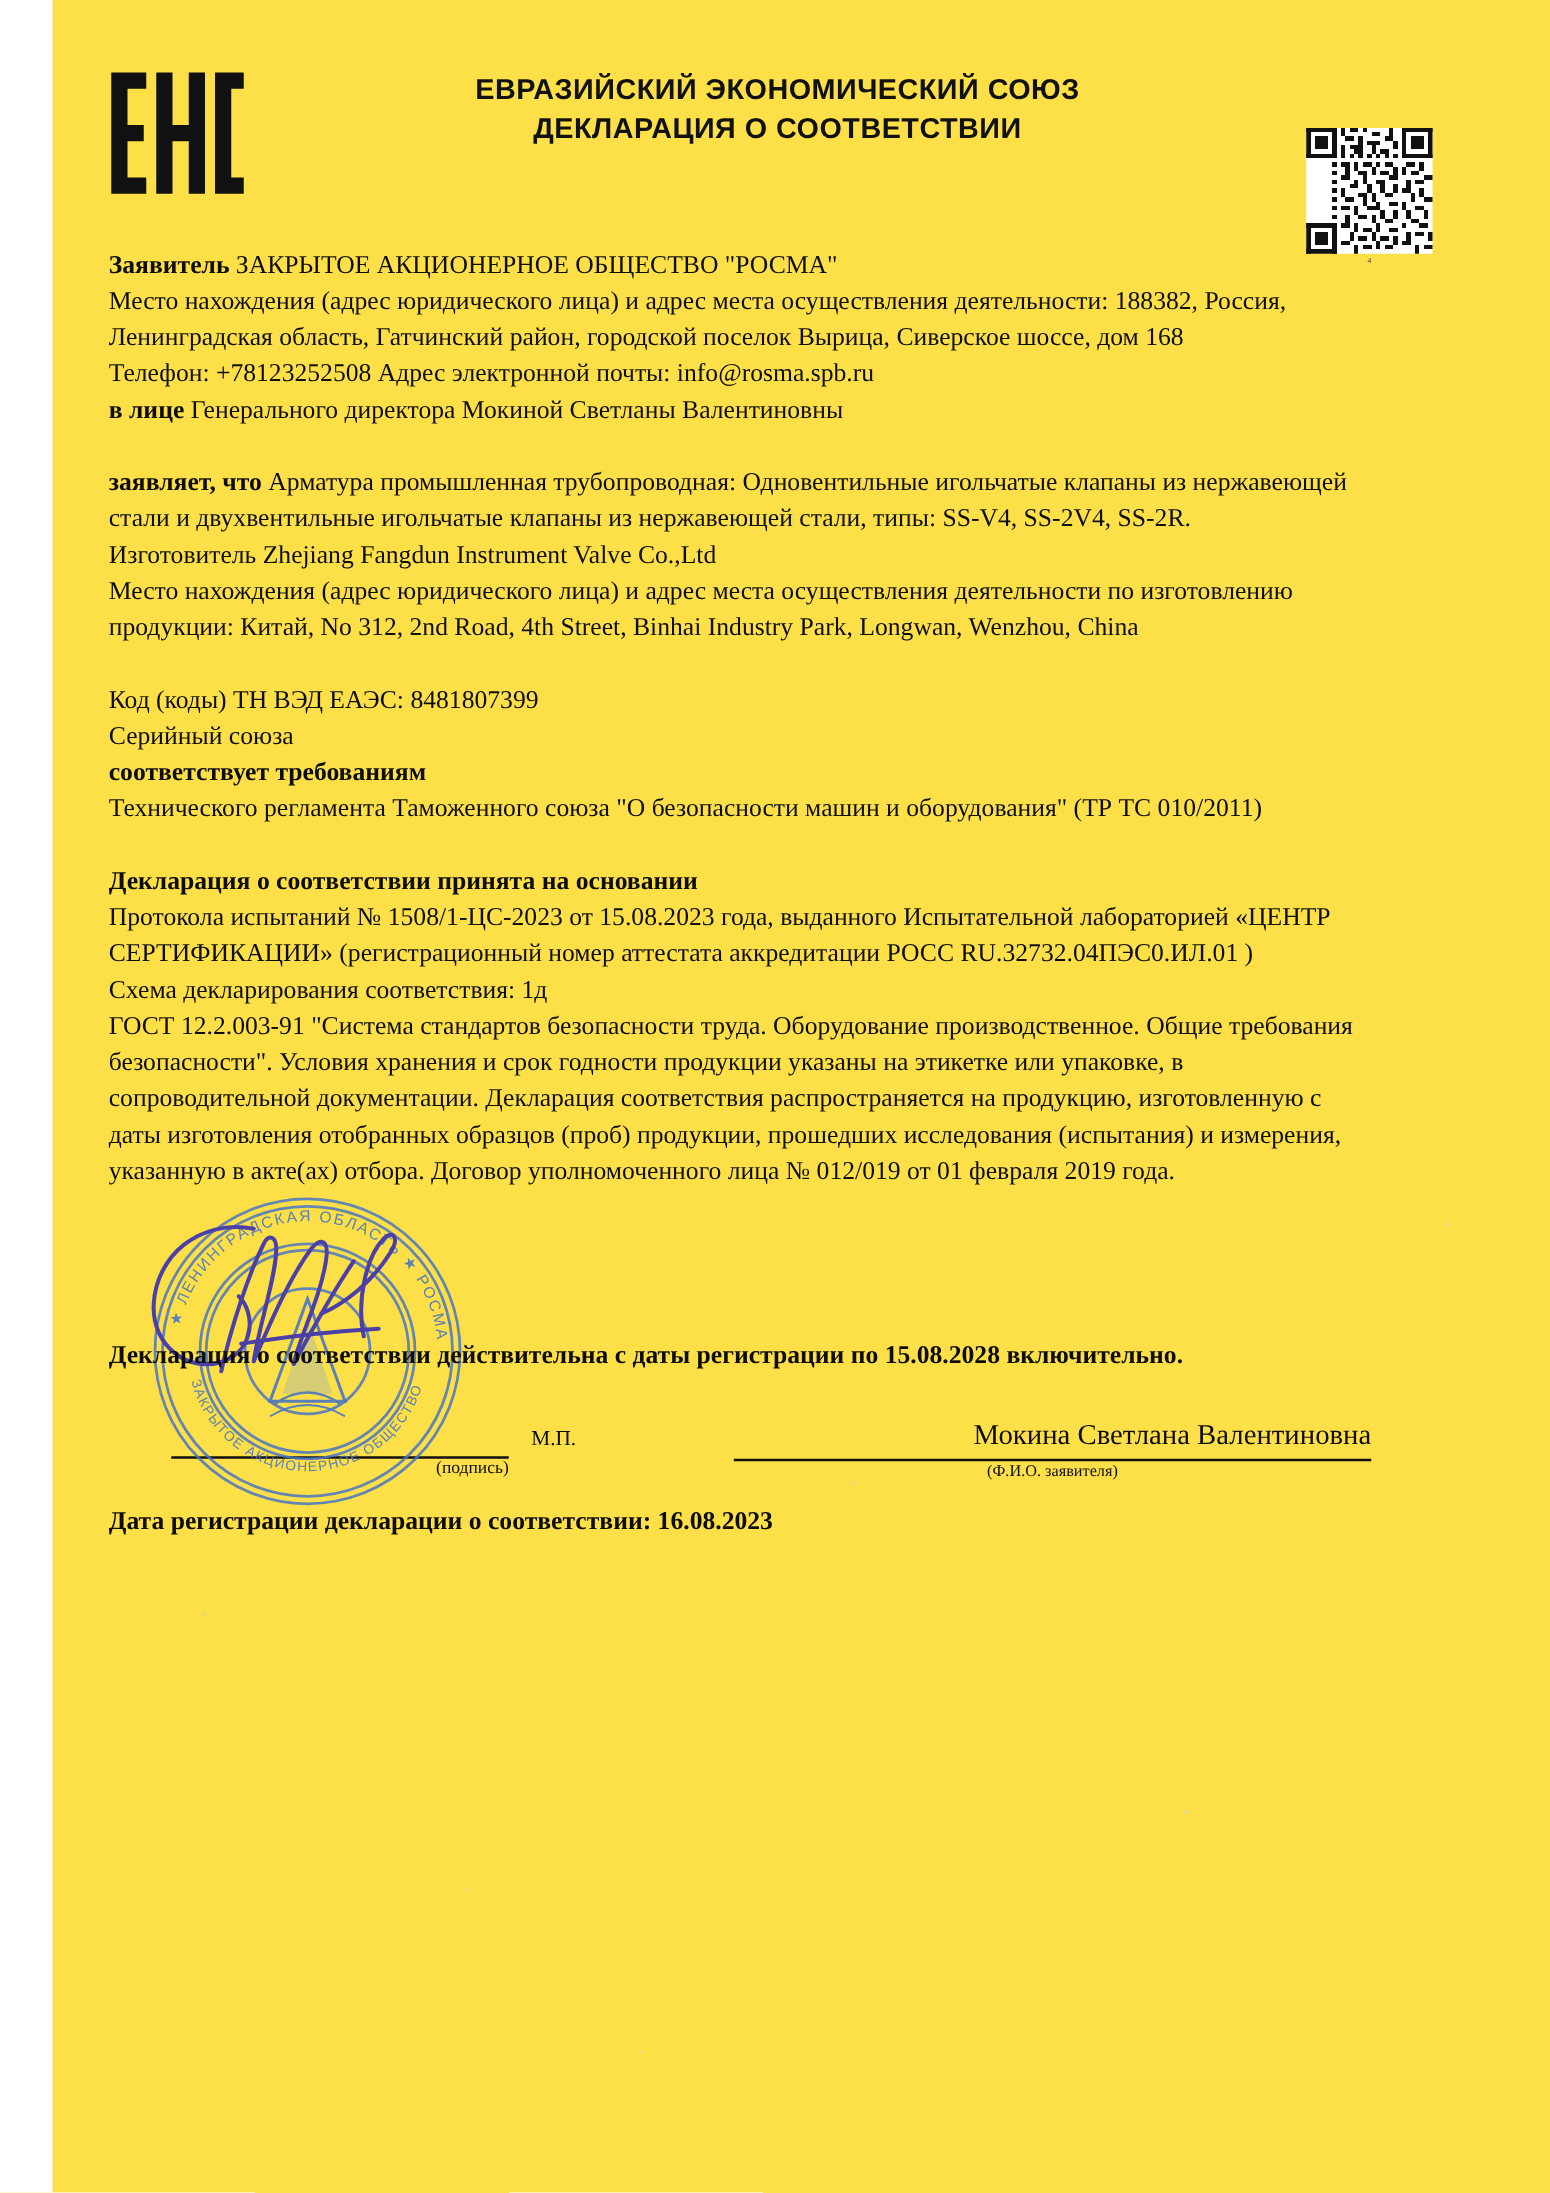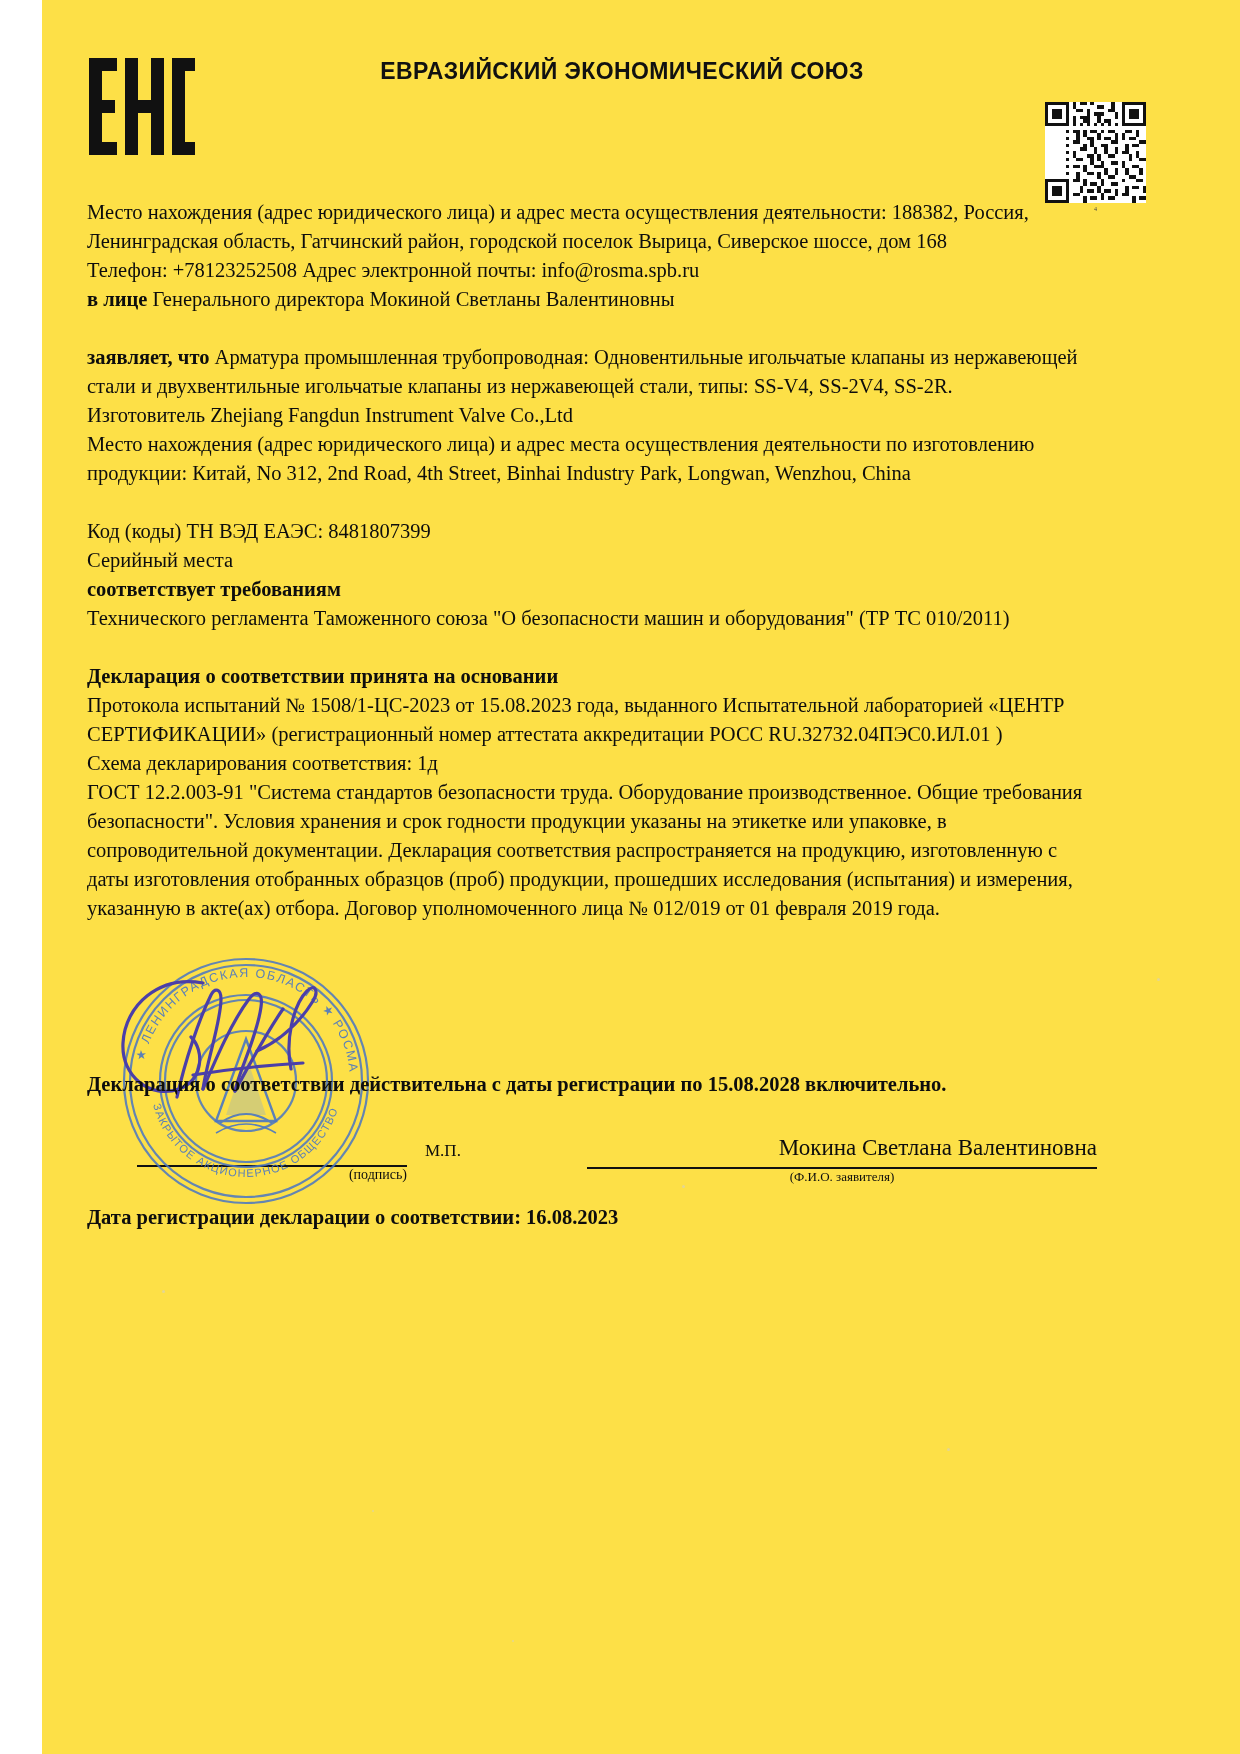--- a/index.html
+++ b/index.html
@@ -199,20 +199,21 @@
         <path d="M2,4 L2,101 L30,101 L30,88 L15,88 L15,59 L28,59 L28,46 L15,46 L15,17 L30,17 L30,4 Z" fill="#111"></path>
 
         <path d="M38,4 L38,101 L51,101 L51,59 L64,59 L64,101 L77,101 L77,4 L64,4 L64,46 L51,46 L51,4 Z" fill="#111"></path>
 
         <path d="M85,4 L85,101 L108,101 L108,88 L98,88 L98,17 L108,17 L108,4 Z" fill="#111"></path>
       </svg>
     </div>
 
     <div class="header-titles">
       <div>ЕВРАЗИЙСКИЙ ЭКОНОМИЧЕСКИЙ СОЮЗ</div>
+      <div>ДЕКЛАРАЦИЯ О СООТВЕТСТВИИ</div>
     </div>
 
     <div class="qr">
       <svg viewBox="0 0 29 29" width="101" height="101" shape-rendering="crispEdges" aria-hidden="true">
         <rect width="29" height="29" fill="#fff"></rect>
         <g fill="#111">
 
           <rect x="0" y="0" width="7" height="1"></rect>
             <rect x="0" y="6" width="7" height="1"></rect>
           <rect x="0" y="0" width="1" height="7"></rect>
@@ -341,20 +342,23 @@
           <rect x="18" y="27" width="2" height="1"></rect>
         </g>
       </svg>
     </div>
     <div class="qr-caption">4</div>
   </div>
 
   <div class="body">
 
     <div class="para">
+      <div>
+        <b class="lbl">Заявитель</b><span> ЗАКРЫТОЕ АКЦИОНЕРНОЕ ОБЩЕСТВО "РОСМА"</span>
+      </div>
       <div>Место нахождения (адрес юридического лица) и адрес места осуществления деятельности: 188382, Россия, Ленинградская область, Гатчинский район, городской поселок Вырица, Сиверское шоссе, дом 168</div>
       <div>Телефон: +78123252508 Адрес электронной почты: info@rosma.spb.ru</div>
       <div>
         <b class="lbl">в лице</b><span> Генерального директора Мокиной Светланы Валентиновны</span>
       </div>
     </div>
 
     <div class="gap-lg"></div>
 
     <div class="para">
@@ -362,21 +366,21 @@
         <b class="lbl">заявляет, что</b><span> Арматура промышленная трубопроводная: Одновентильные игольчатые клапаны из нержавеющей стали и двухвентильные игольчатые клапаны из нержавеющей стали, типы: SS-V4, SS-2V4, SS-2R.</span>
       </div>
       <div>Изготовитель Zhejiang Fangdun Instrument Valve Co.,Ltd</div>
       <div>Место нахождения (адрес юридического лица) и адрес места осуществления деятельности по изготовлению продукции: Китай, No 312, 2nd Road, 4th Street, Binhai Industry Park, Longwan, Wenzhou, China</div>
     </div>
 
     <div class="gap-lg"></div>
 
     <div class="para">
       <div>Код (коды) ТН ВЭД ЕАЭС: 8481807399</div>
-      <div>Серийный места</div>
+      <div>Серийный союза</div>
       <div class="bold-line">соответствует требованиям</div>
       <div>Технического регламента Таможенного союза "О безопасности машин и оборудования" (ТР ТС 010/2011)</div>
     </div>
 
     <div class="gap-lg"></div>
 
     <div class="para">
       <div class="bold-line">Декларация о соответствии принята на основании</div>
       <div>Протокола испытаний № 1508/1-ЦС-2023 от 15.08.2023 года, выданного Испытательной лабораторией «ЦЕНТР СЕРТИФИКАЦИИ» (регистрационный номер аттестата аккредитации РОСС RU.32732.04ПЭС0.ИЛ.01 )</div>
       <div>Схема декларирования соответствия: 1д</div>

